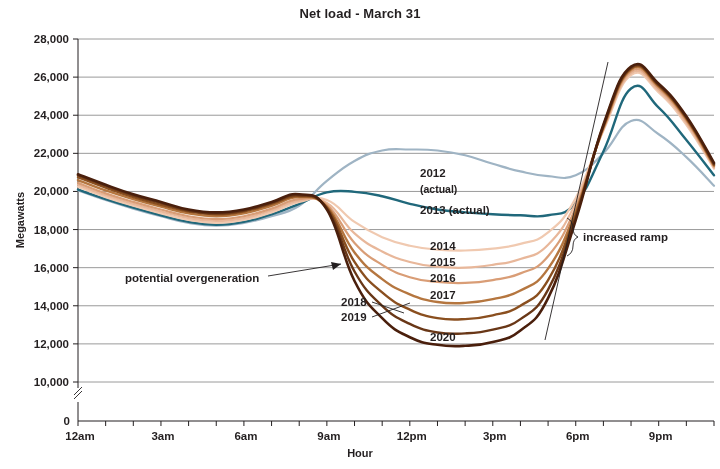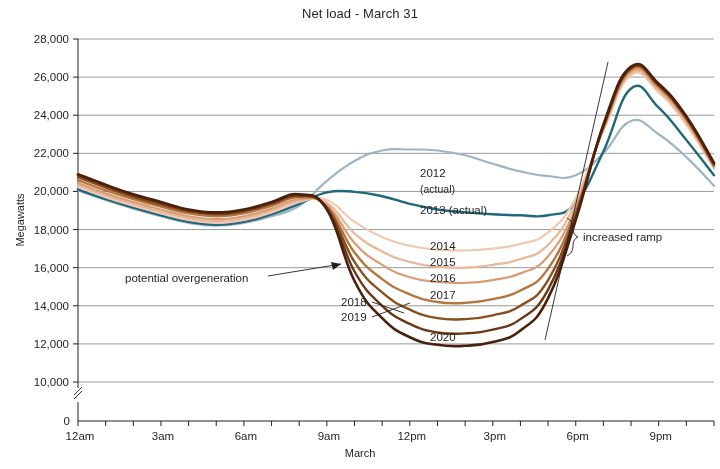--- a/index.html
+++ b/index.html
@@ -1,18 +1,18 @@
 <!DOCTYPE html>
 <html><head>
 <meta charset="utf-8">
 <style>
   html,body{margin:0;padding:0;background:#ffffff;}
   body{width:720px;height:469px;overflow:hidden;
        font-family:"Liberation Sans",sans-serif;color:#231f20;}
-  #root{position:relative;width:600px;height:469px;}
+  #root{position:relative;width:600px;height:469px;font-weight:bold;}
   #chart-title{position:absolute;left:0;top:6px;width:720px;text-align:center;
                font-size:13px;letter-spacing:.1px;color:#231f20;}
   #ylabel{position:absolute;left:2px;top:0;width:24px;height:469px;}
   #ylabel span{position:absolute;left:-32px;top:214px;width:100px;text-align:center;
                transform:rotate(-90deg);font-size:11px;display:block;}
   #xlabel{position:absolute;left:0;top:447px;width:720px;text-align:center;font-size:11px;}
   svg{position:absolute;left:0;top:0;}
   .ytick{font-size:11.5px;fill:#231f20;text-anchor:end;font-family:"Liberation Sans",sans-serif;}
   .xtick{font-size:11.5px;fill:#231f20;text-anchor:middle;font-family:"Liberation Sans",sans-serif;}
   .anno{font-size:11.5px;fill:#231f20;font-family:"Liberation Sans",sans-serif;}
@@ -26,21 +26,21 @@
 <body>
 
 <div id="root">
 
   <div id="chart-title">Net load - March 31</div>
 
   <div id="ylabel">
     <span>Megawatts</span>
   </div>
 
-  <div id="xlabel">March</div>
+  <div id="xlabel">Hour</div>
 
   <svg width="720" height="469" id="plot">
     <g id="gridlines">
         <line class="grid" x1="78" y1="382" x2="714" y2="382"></line>
         <line class="grid" x1="78" y1="343.88888888888886" x2="714" y2="343.88888888888886"></line>
         <line class="grid" x1="78" y1="305.77777777777777" x2="714" y2="305.77777777777777"></line>
         <line class="grid" x1="78" y1="267.66666666666663" x2="714" y2="267.66666666666663"></line>
         <line class="grid" x1="78" y1="229.55555555555557" x2="714" y2="229.55555555555557"></line>
         <line class="grid" x1="78" y1="191.44444444444443" x2="714" y2="191.44444444444443"></line>
         <line class="grid" x1="78" y1="153.33333333333331" x2="714" y2="153.33333333333331"></line>

